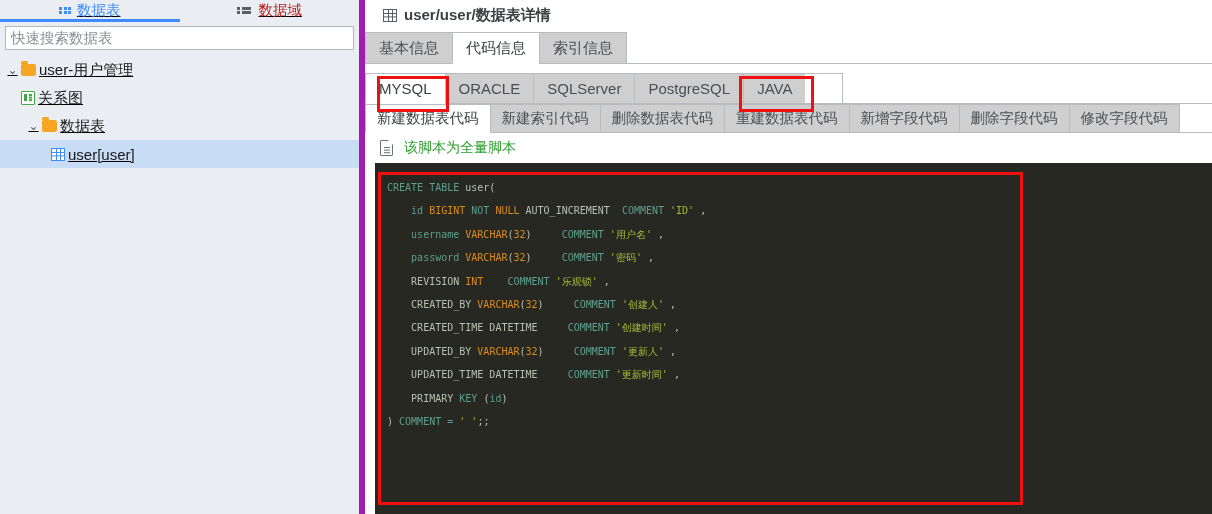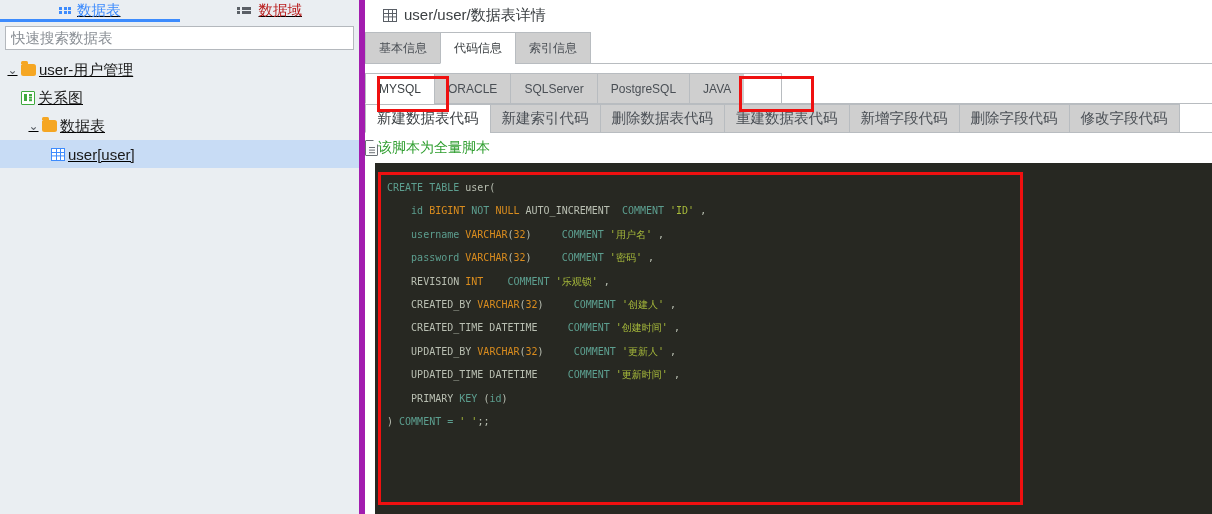--- a/index.html
+++ b/index.html
@@ -196,20 +196,21 @@
   }
   #crumb-row {
     height: 31px;
     display: flex;
     flex-direction: row;
     align-items: center;
     padding-left: 18px;
     font-size: 15px;
     color: #3c4043;
     gap: 7px;
+    font-weight: bold;
   }
   .crumb-table-icon {
     width: 14px; height: 13px;
     border: 1.4px solid #5a5f66;
     box-sizing: border-box;
     position: relative;
     display: inline-block;
   }
   .crumb-table-icon::before {
     content: "";
@@ -234,21 +235,21 @@
     flex-direction: row;
     align-items: stretch;
     background: #ffffff;
     position: relative;
   }
   .tab-strip .filler {
     flex: 1 1 auto;
     border-bottom: 1px solid #b8bcc0;
   }
   .tabbtn {
-    font-size: 12px;
+    font-size: 15px;
     color: #4a4f55;
     background: #cfcfcf;
     border: 1px solid #b8bcc0;
     border-right: none;
     box-sizing: border-box;
     display: flex;
     align-items: center;
     justify-content: center;
     white-space: nowrap;
     font-family: "Liberation Sans", sans-serif;
@@ -275,21 +276,22 @@
   }
 
   #action-tabs { height: 29px; }
   #action-tabs .tabbtn { padding: 0 11px; height: 29px; font-size: 14.5px; }
 
   #script-note {
     height: 30px;
     display: flex;
     flex-direction: row;
     align-items: center;
-    padding-left: 0;
+    padding-left: 15px;
+    gap: 11px;
     font-size: 14px;
     color: #2f9e2f;
   }
   .doc-icon {
     width: 13px; height: 16px;
     border: 1.3px solid #6b7076;
     box-sizing: border-box;
     position: relative;
     background: #fdfdfd;
     border-radius: 1px;

